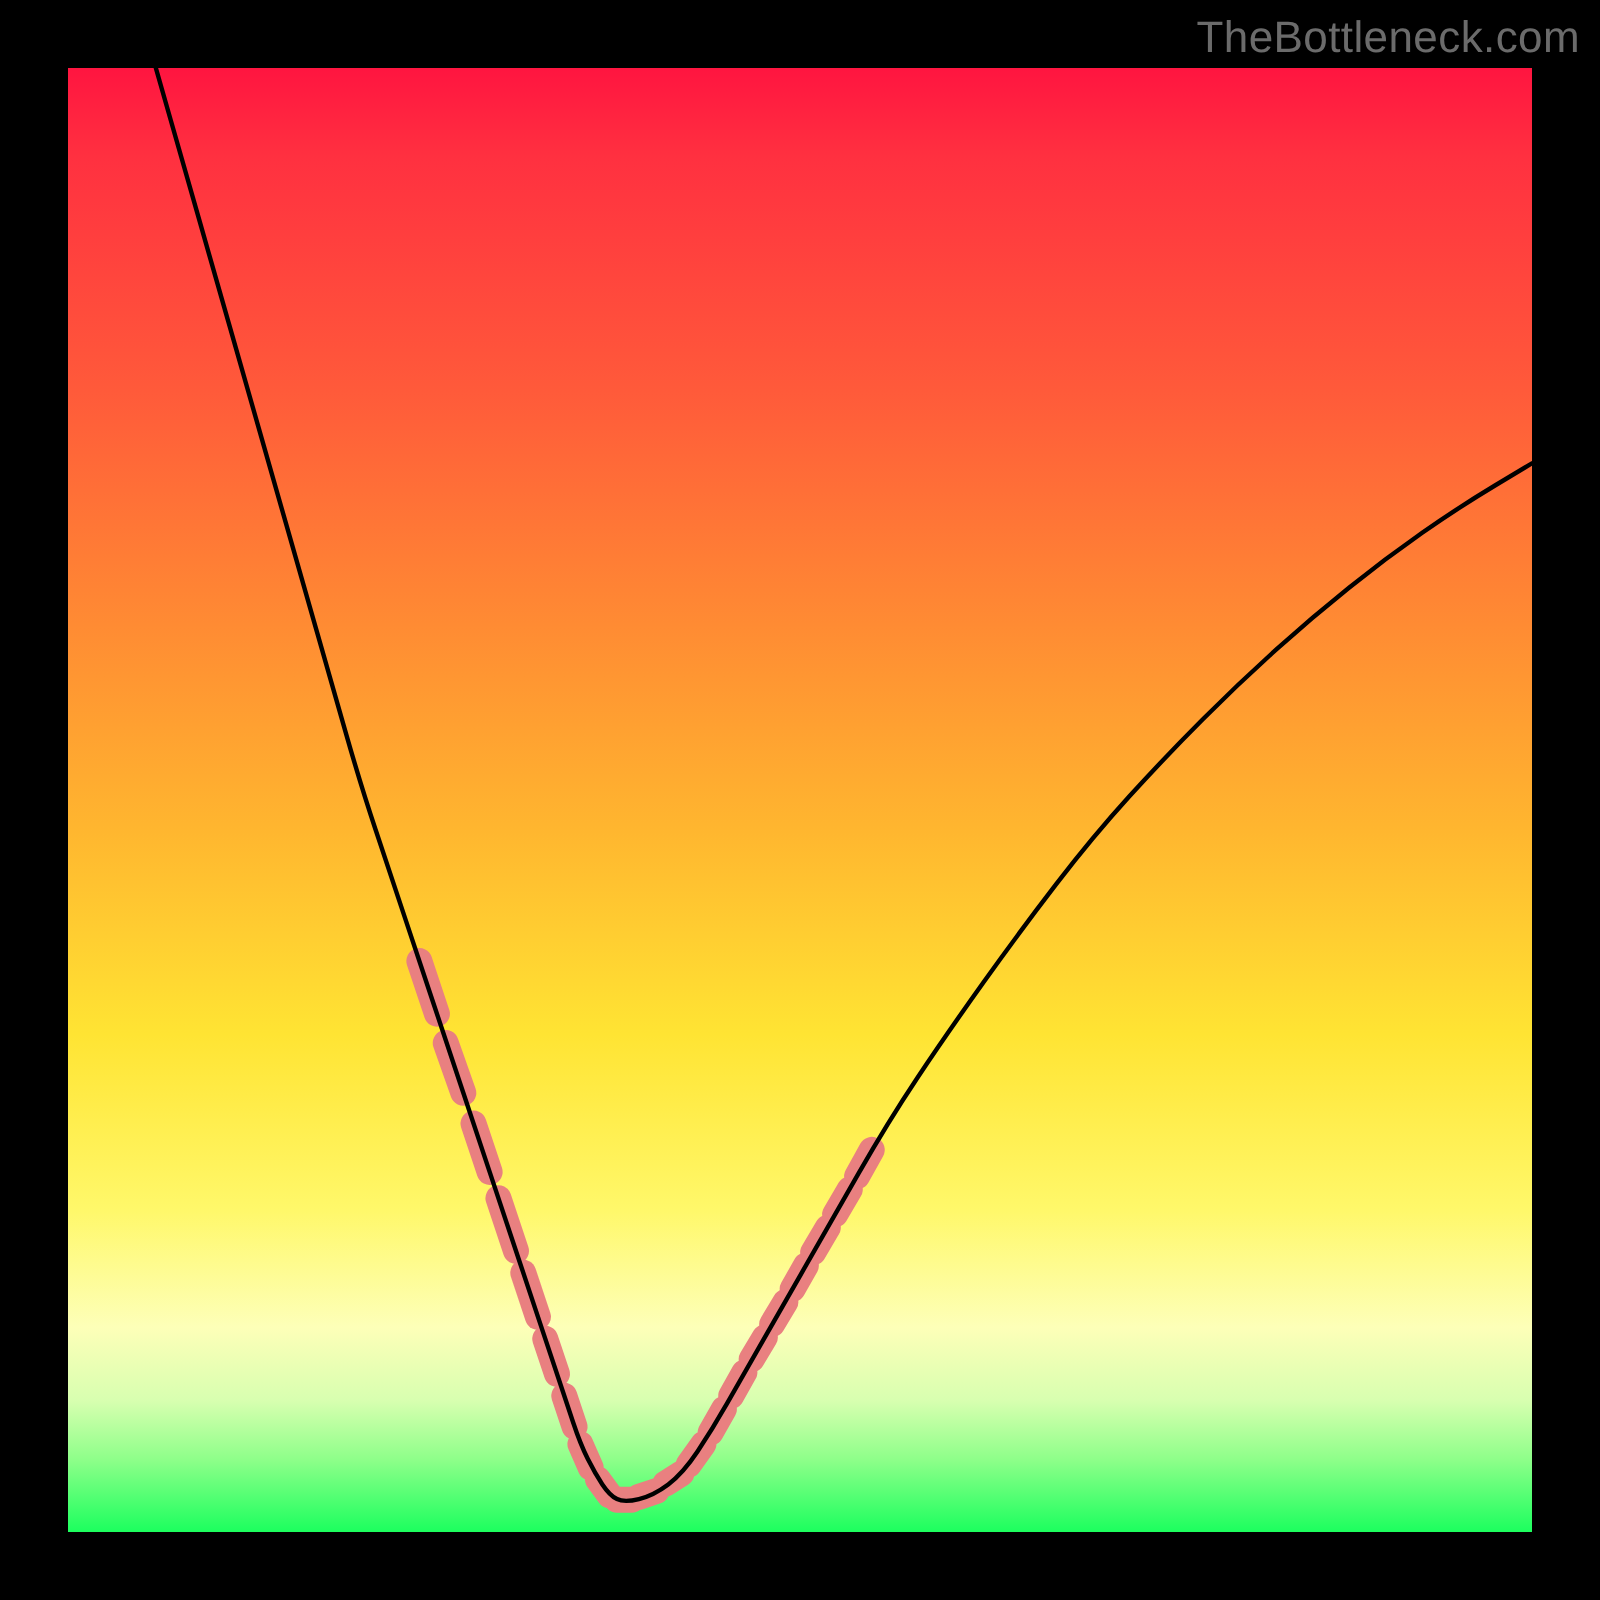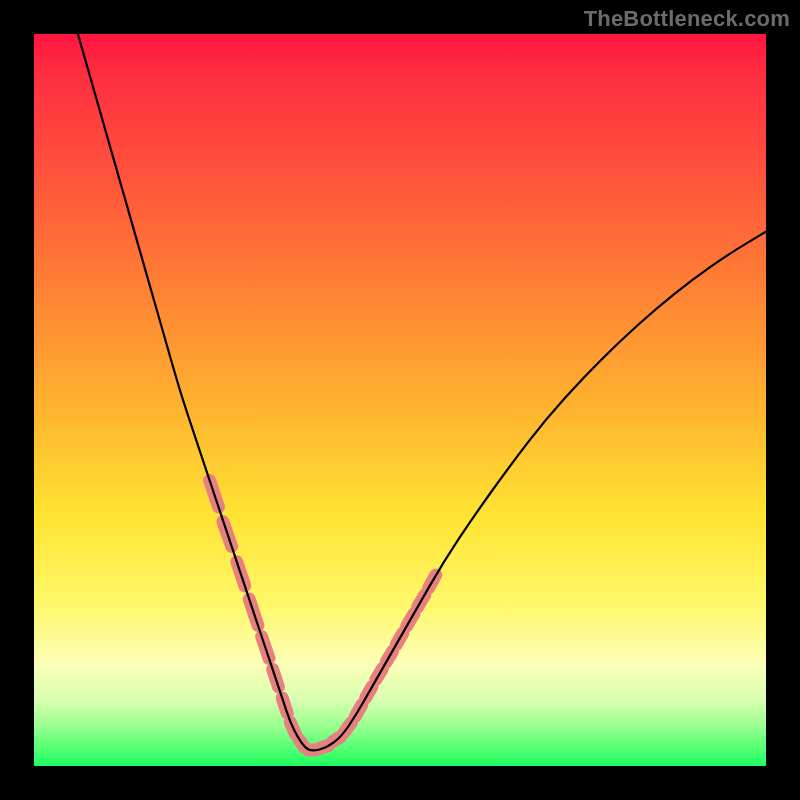--- a/index.html
+++ b/index.html
@@ -35,21 +35,21 @@
       #d8ffb0 91%,
       #8fff8a 95%,
       #1cff5e 100%);
   }
   .watermark {
     position: absolute;
     top: 6px;
     right: 10px;
     color: #6b6b6b;
     font-size: 22px;
-    font-weight: 700;
+    font-weight: 400;
     letter-spacing: 0.2px;
     user-select: none;
   }
   svg.overlay {
     position: absolute;
     left: 0;
     top: 0;
     width: 732px;
     height: 732px;
   }

